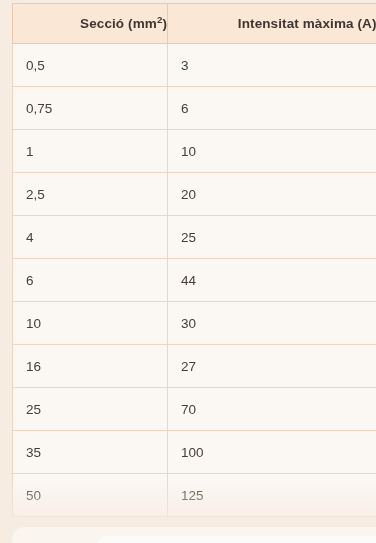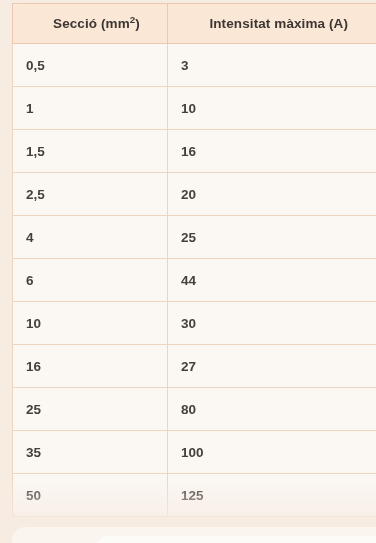--- a/index.html
+++ b/index.html
@@ -30,41 +30,41 @@
   }
 
   table.cable-table col.col-seccio { width: 155px; }
   table.cable-table col.col-intensitat { width: 209px; }
 
   table.cable-table thead th {
     background: #fbe7d6;
     color: #3d3733;
     font-size: 13.5px;
     font-weight: bold;
-    text-align: center;
+    text-align: right;
     padding: 12px 0 12px 13px;
     border-right: 1px solid #ecc9ae;
     border-bottom: 1px solid #ecc9ae;
     border-top: 1px solid #ecc9ae;
     letter-spacing: 0.1px;
     white-space: nowrap;
   }
   table.cable-table thead th.first-head {
     border-left: 1px solid #ecc9ae;
     border-top-left-radius: 9px;
   }
   table.cable-table thead th.last-head {
     border-right: none;
   }
 
   table.cable-table tbody td {
     background: #fbf7f3;
     color: #46403b;
     font-size: 13.5px;
-    font-weight: bold;
+    font-weight: normal;
     text-align: left;
     height: 42px;
     padding: 0 0 0 13px;
     border-right: 1px solid #eed5c0;
     border-bottom: 1px solid #eed5c0;
     vertical-align: middle;
     white-space: nowrap;
   }
   table.cable-table tbody td.first-cell {
     border-left: 1px solid #eed5c0;
@@ -135,26 +135,26 @@
           <span>Intensitat màxima (A)</span>
         </th>
       </tr>
     </thead>
     <tbody id="table-body">
         <tr>
           <td class="first-cell">0,5</td>
           <td class="last-cell">3</td>
         </tr>
         <tr>
+          <td class="first-cell">0,75</td>
+          <td class="last-cell">6</td>
+        </tr>
+        <tr>
           <td class="first-cell">1</td>
           <td class="last-cell">10</td>
-        </tr>
-        <tr>
-          <td class="first-cell">1,5</td>
-          <td class="last-cell">16</td>
         </tr>
         <tr>
           <td class="first-cell">2,5</td>
           <td class="last-cell">20</td>
         </tr>
         <tr>
           <td class="first-cell">4</td>
           <td class="last-cell">25</td>
         </tr>
         <tr>
@@ -164,21 +164,21 @@
         <tr>
           <td class="first-cell">10</td>
           <td class="last-cell">30</td>
         </tr>
         <tr>
           <td class="first-cell">16</td>
           <td class="last-cell">27</td>
         </tr>
         <tr>
           <td class="first-cell">25</td>
-          <td class="last-cell">80</td>
+          <td class="last-cell">70</td>
         </tr>
         <tr>
           <td class="first-cell">35</td>
           <td class="last-cell">100</td>
         </tr>
         <tr>
           <td class="first-cell">50</td>
           <td class="last-cell">125</td>
         </tr>
       </tbody>

